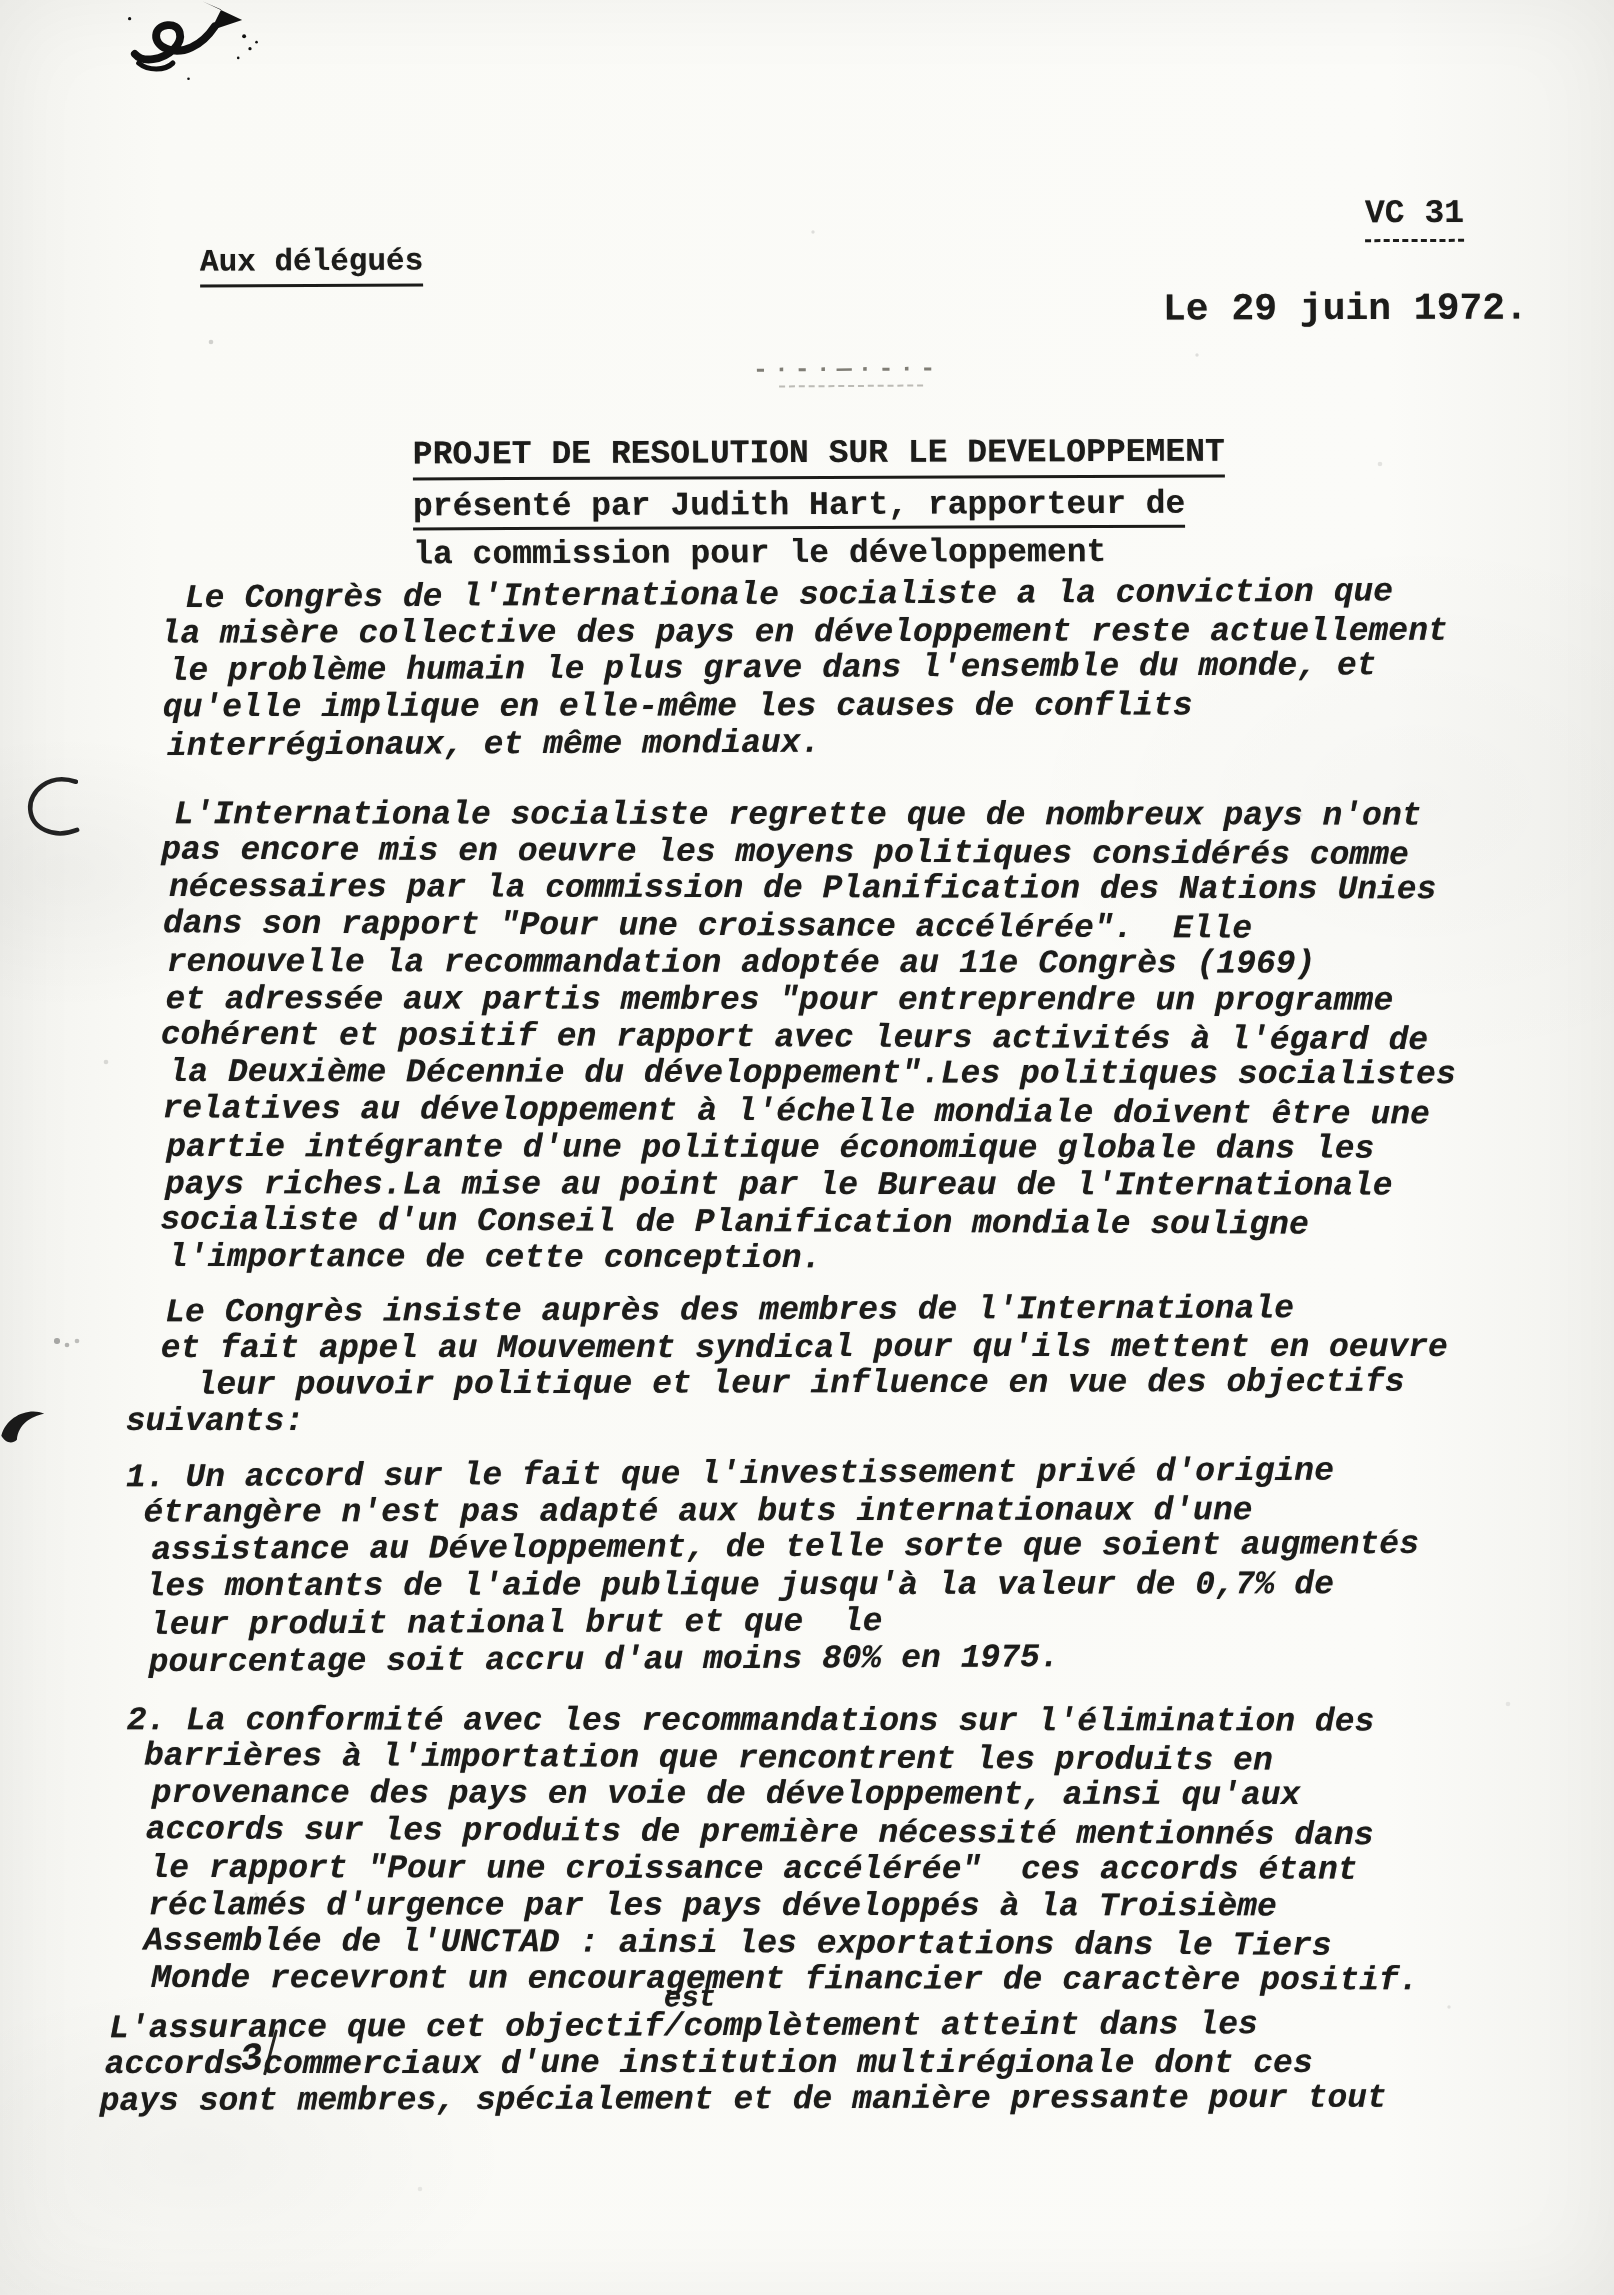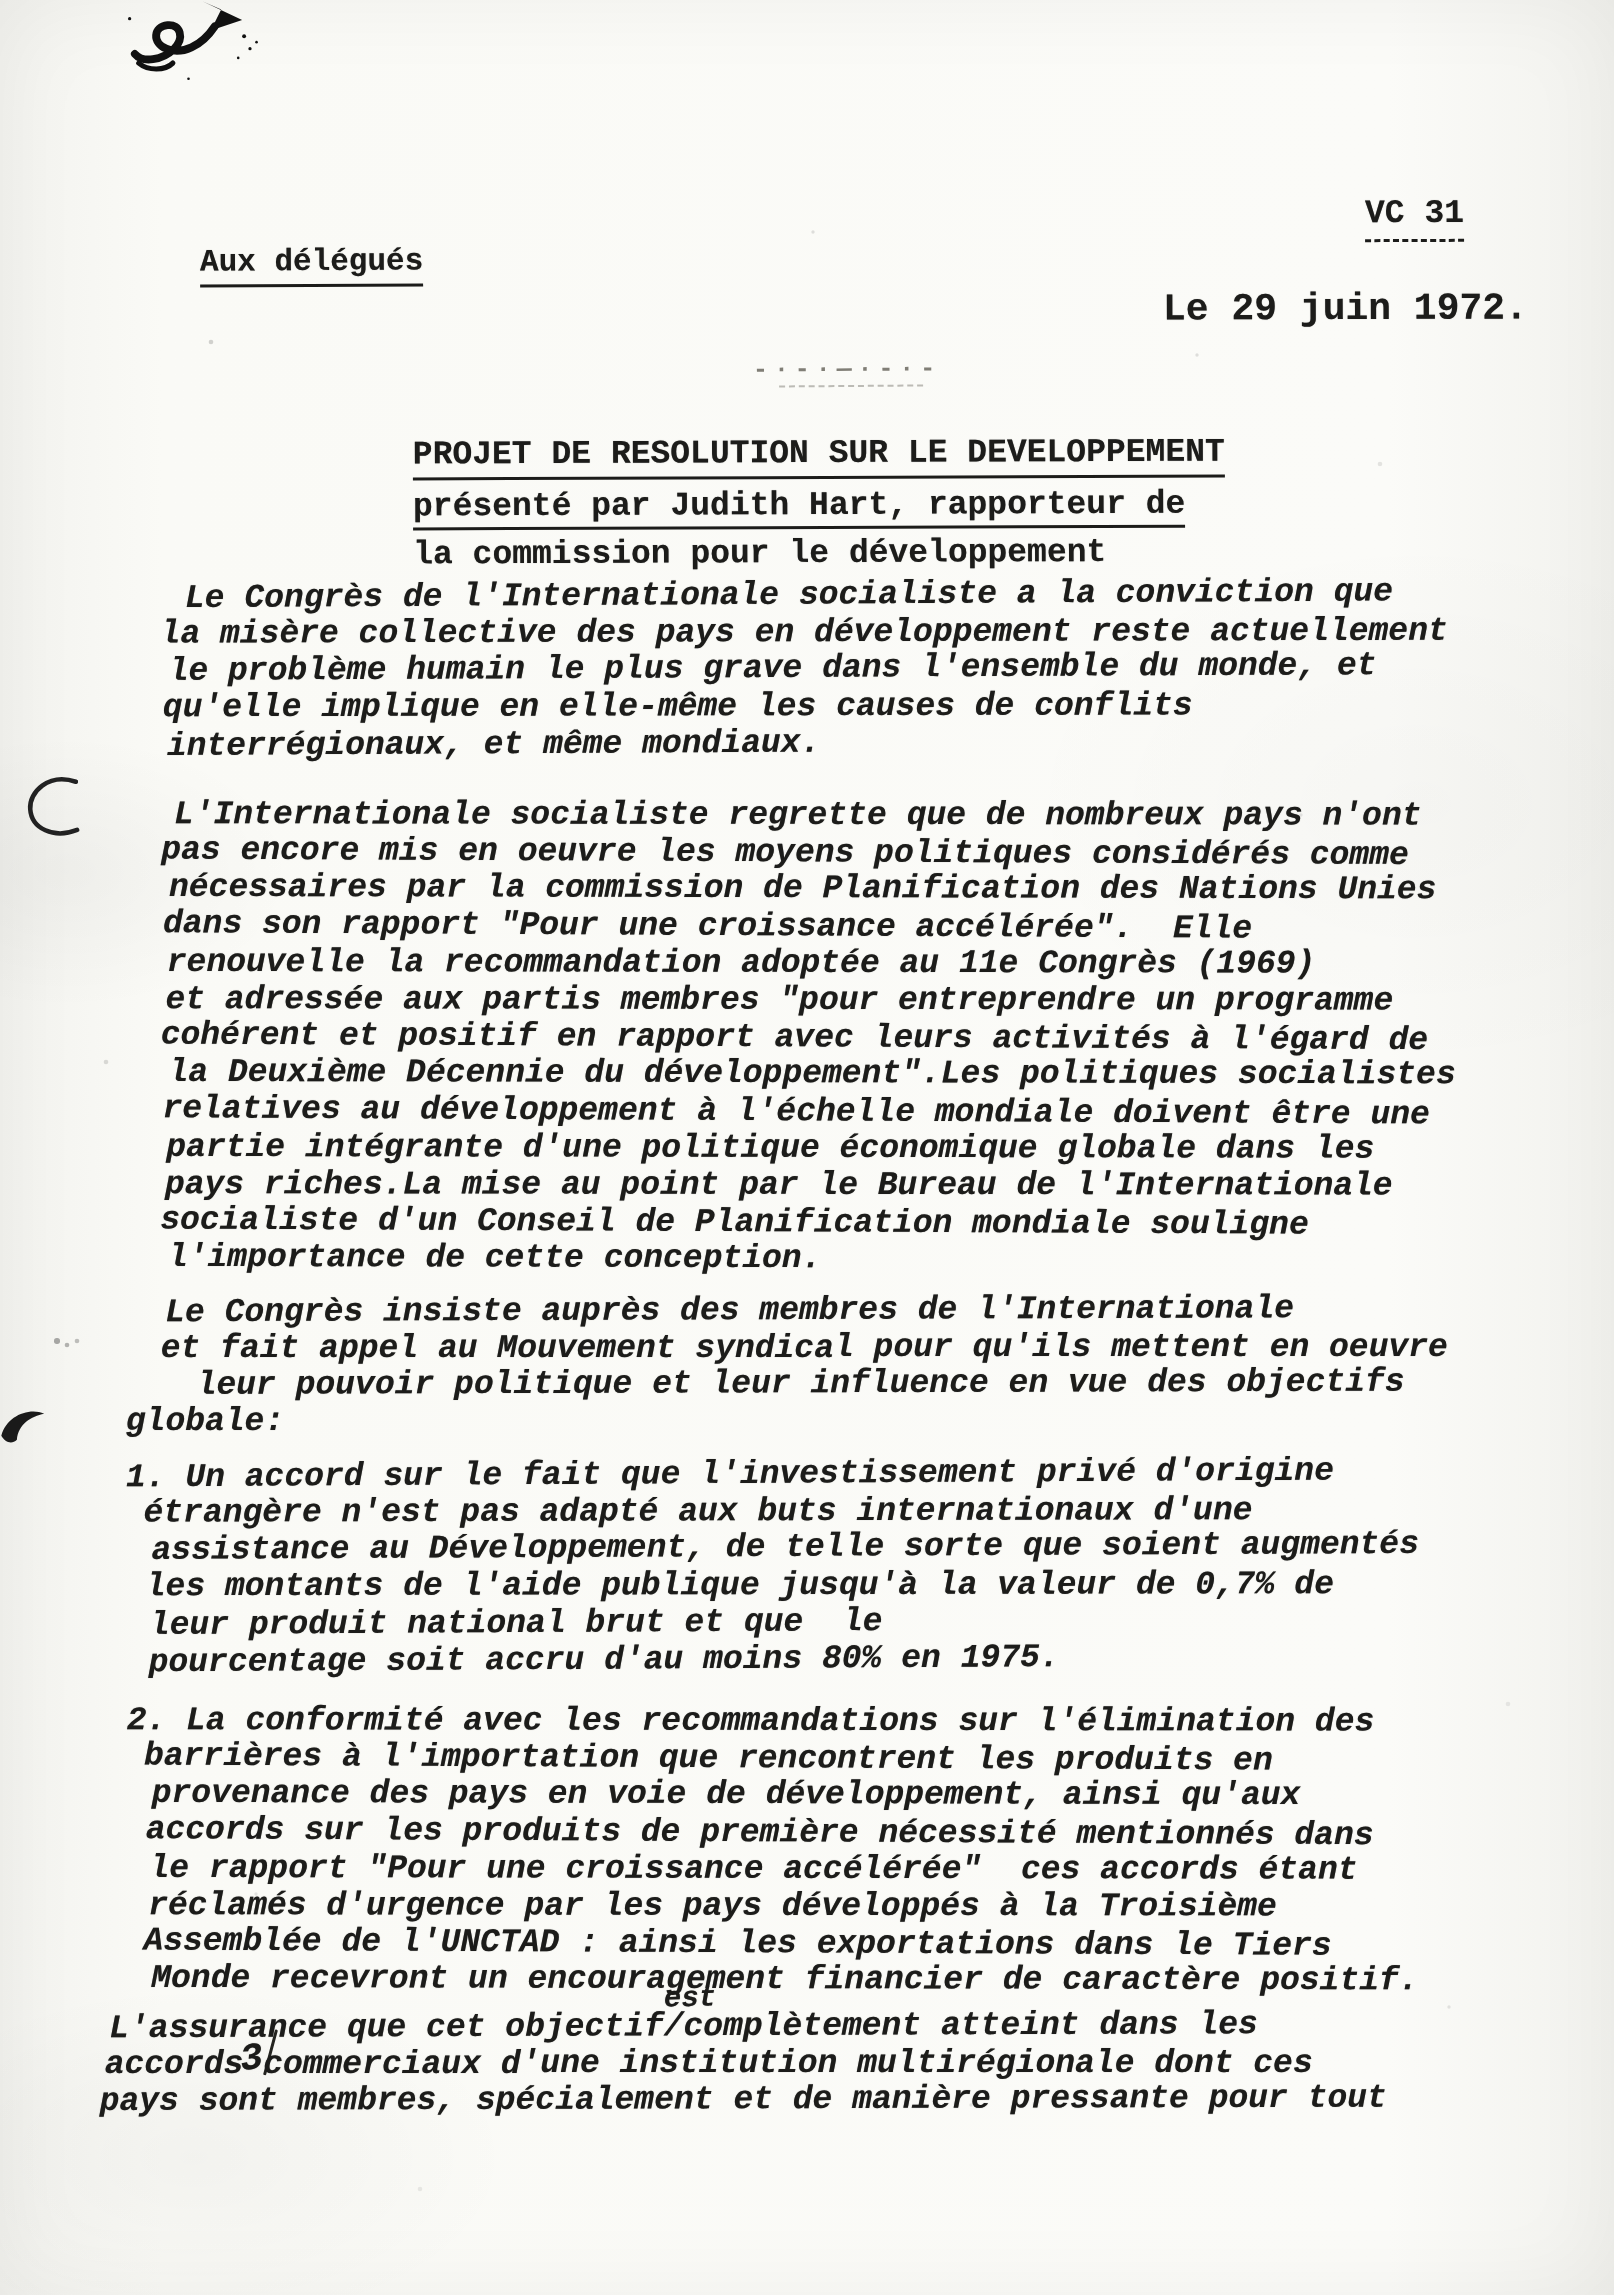--- a/index.html
+++ b/index.html
@@ -157,21 +157,21 @@
           <div class="line">socialiste d'un Conseil de Planification mondiale souligne</div>
           <div class="line">l'importance de cette conception.</div>
         </div>
     </div>
 
     <div class="block b-p3 r3">
       <div class="lines">
           <div class="line">Le Congrès insiste auprès des membres de l'Internationale</div>
           <div class="line">et fait appel au Mouvement syndical pour qu'ils mettent en oeuvre</div>
           <div class="line">leur pouvoir politique et leur influence en vue des objectifs</div>
-          <div class="line">globale:</div>
+          <div class="line">suivants:</div>
         </div>
     </div>
 
     <div class="block b-item1 outdent-first r1">
       <div class="lines">
           <div class="line">1. Un accord sur le fait que l'investissement privé d'origine</div>
           <div class="line">étrangère n'est pas adapté aux buts internationaux d'une</div>
           <div class="line">assistance au Développement, de telle sorte que soient augmentés</div>
           <div class="line">les montants de l'aide publique jusqu'à la valeur de 0,7% de</div>
           <div class="line">leur produit national brut et que  le</div>

